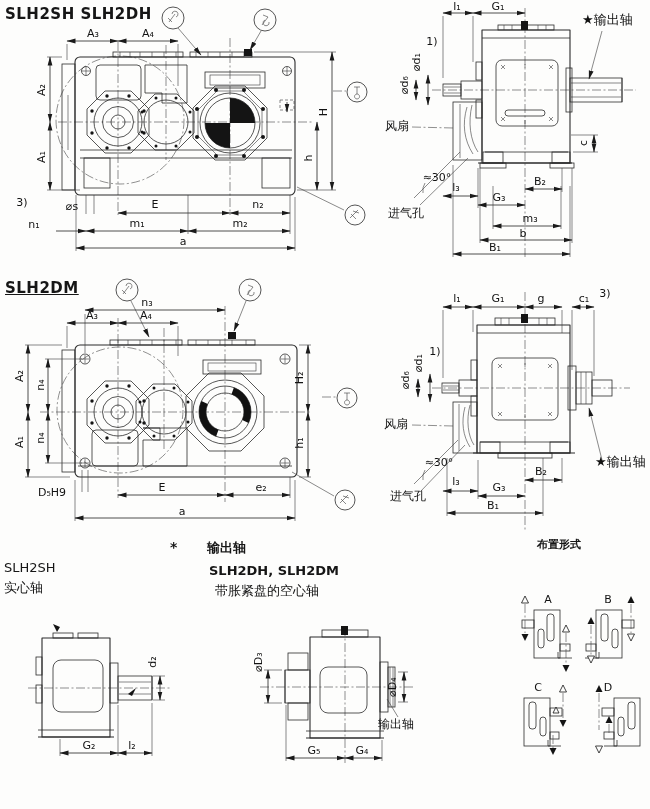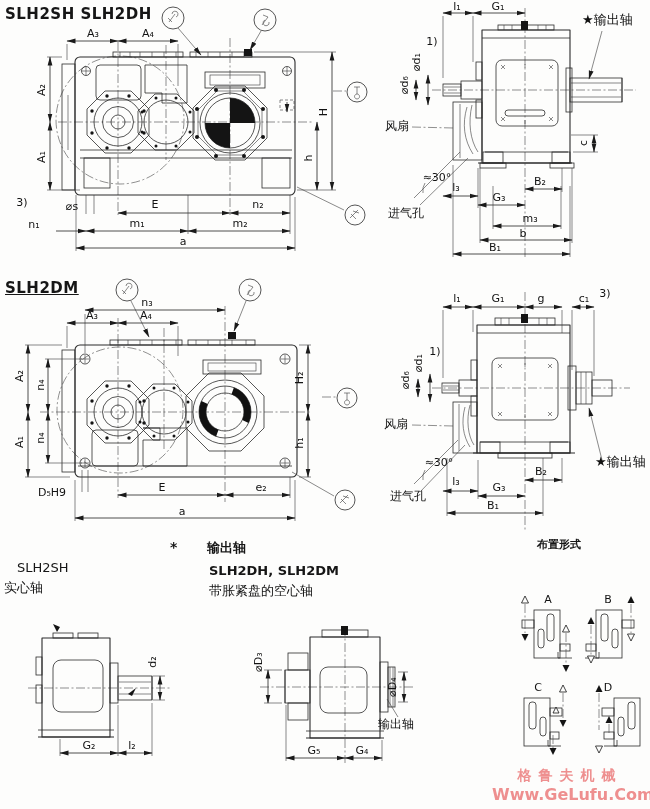--- a/index.html
+++ b/index.html
@@ -488,24 +488,24 @@
       <text class="cn" x="50" y="230">进气孔</text>
       <text class="dim" x="159" y="221">G₃</text>
       <text class="dim" x="201" y="205">B₂</text>
       <text class="dim" x="153" y="239">B₁</text>
       <text class="big" x="255" y="196">★输出轴</text>
     </g>
   </svg>
 
   <div class="abs legb" style="left:170px;top:539px;font-size:14px;">*</div>
   <div class="abs legb" style="left:207px;top:539px;">输出轴</div>
-  <div class="abs leg" style="left:17px;top:560px;">SLH2SH</div>
+  <div class="abs leg" style="left:4px;top:560px;">SLH2SH</div>
   <div class="abs leg" style="left:4px;top:579px;">实心轴</div>
   <div class="abs leg" style="left:209px;top:563px;font-weight:bold;">SLH2DH, SLH2DM</div>
-  <div class="abs leg" style="left:209px;top:582px;">带胀紧盘的空心轴</div>
+  <div class="abs leg" style="left:215px;top:582px;">带胀紧盘的空心轴</div>
   <div class="abs legb" style="left:524px;top:537px;font-size:11px;margin-left:13px;">布置形式</div>
 
   <svg class="draw" style="left:20px;top:605px;" width="180" height="165" viewBox="0 0 180 165">
     <line class="cl" x1="8" y1="83" x2="150" y2="83"></line>
     <g>
       <rect class="ln" x="22" y="33" width="68" height="99"></rect>
       <rect class="l2" x="33" y="28" width="20" height="5"></rect>
       <rect class="l2" x="58" y="28" width="20" height="5"></rect>
       <path class="fil" d="M37,27 L33,19 L40,22 Z"></path>
       <rect class="l2" x="33" y="55" width="50" height="52" rx="8"></rect>
@@ -640,18 +640,14 @@
       <line class="cl" x1="119" y1="139" x2="119" y2="150"></line>
     </g>
     <g>
       <text class="dim" x="58" y="18">A</text>
       <text class="dim" x="118" y="18">B</text>
       <text class="dim" x="48" y="106">C</text>
       <text class="dim" x="118" y="106">D</text>
     </g>
   </svg>
 
-  <div id="watermark" class="abs" style="right:2px;top:767px;width:156px;">
-    <div id="wm1">格鲁夫机械</div>
-    <div id="wm2">Www.GeLufu.Com</div>
-  </div>
 
 </div>
 
 </body></html>

